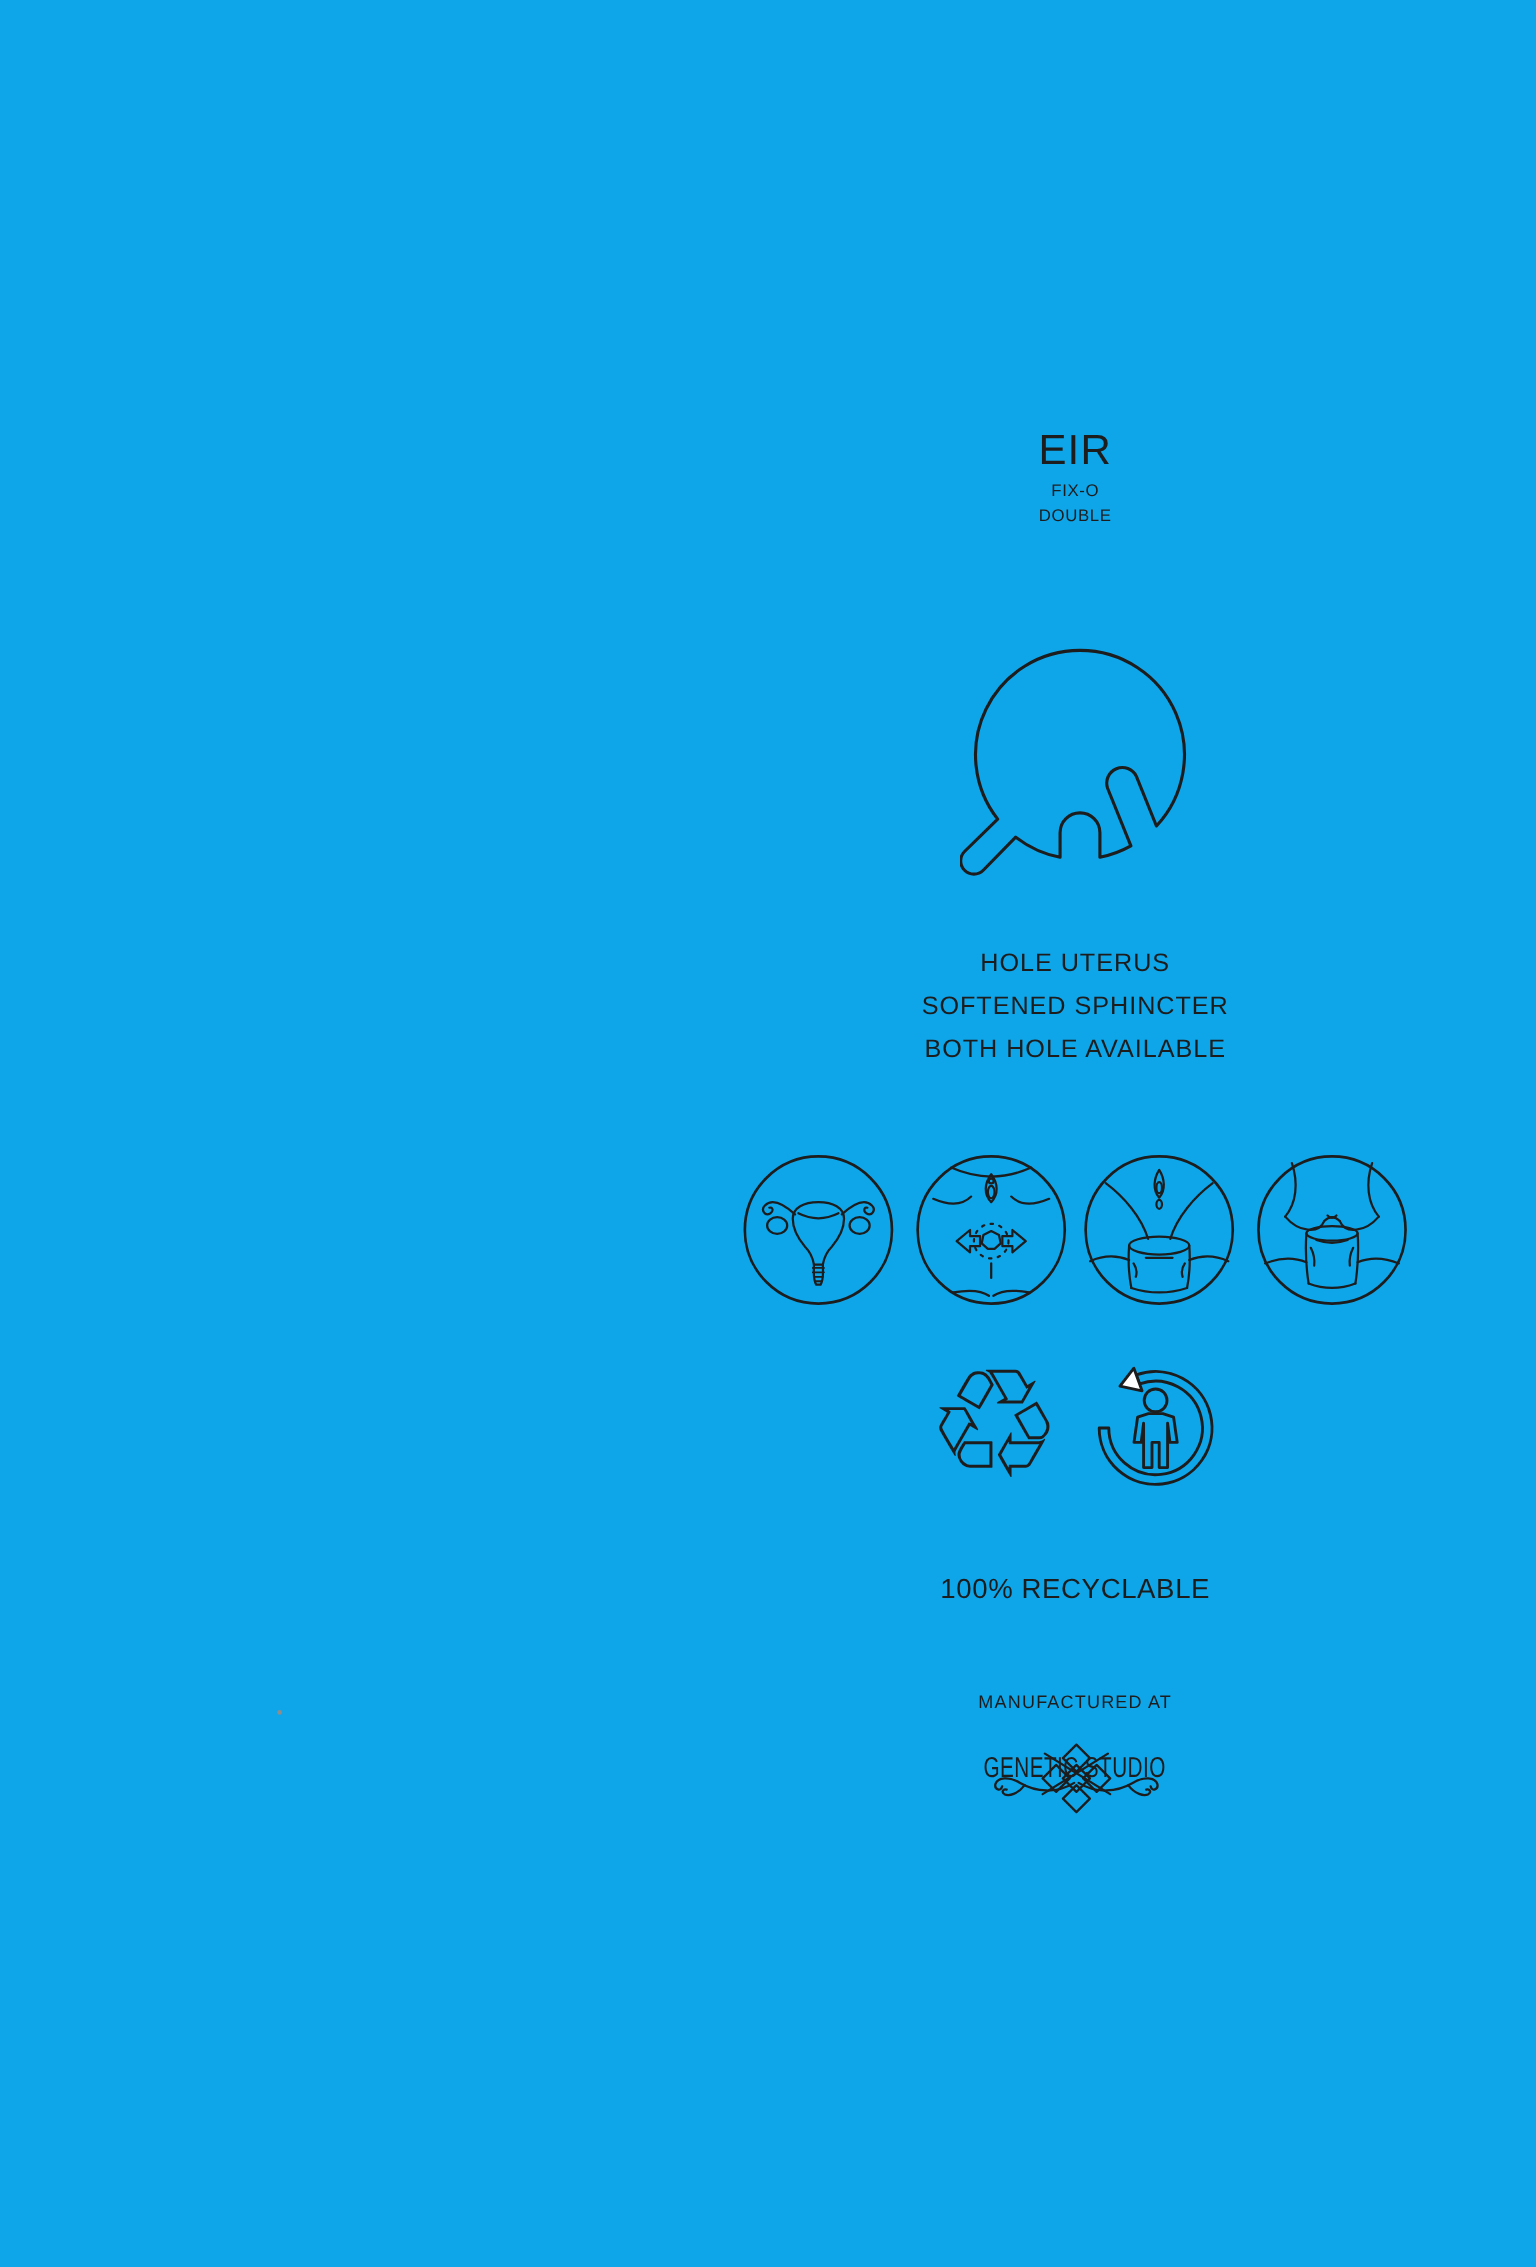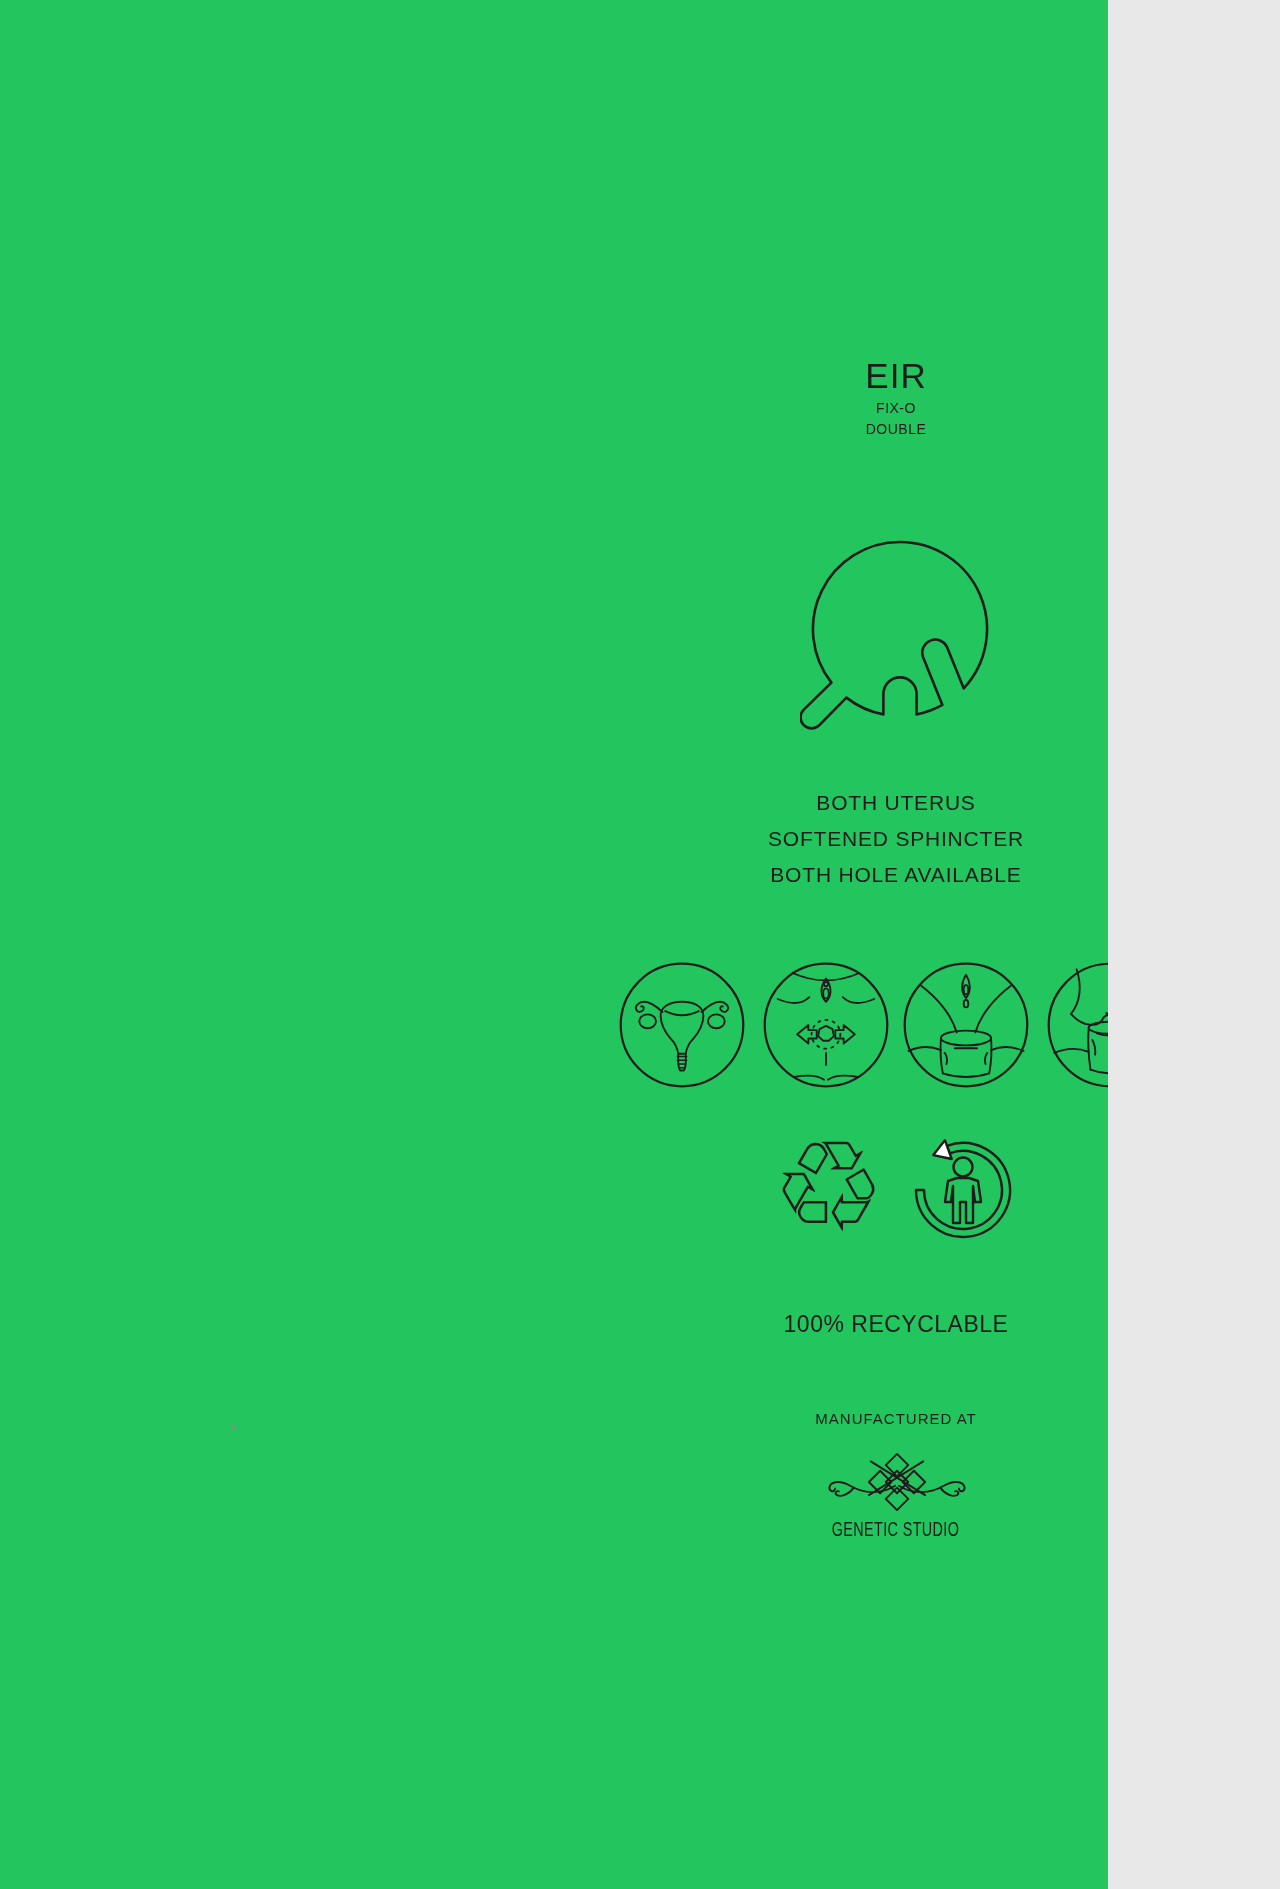--- a/index.html
+++ b/index.html
@@ -1,33 +1,33 @@
 <!DOCTYPE html>
 <html><head>
 <meta charset="utf-8">
 <style>
   html,body{margin:0;padding:0;background:#e8e8e8;}
   .page{
     position:relative;
-    width:1108px;height:1889px;
-    background:#22c55e;
+    width:1280px;height:1889px;
+    background:#0ea5e9;
     overflow:hidden;
     font-family:"Liberation Sans","DejaVu Sans",sans-serif;
     color:#1d1d1d;
   }
   .column{position:absolute;left:596px;top:0;width:600px;height:100%;}
   .tline{position:absolute;left:0;width:100%;text-align:center;line-height:1.22;white-space:nowrap;}
   .brand{top:355px;font-size:35px;letter-spacing:1px;}
   .pline{top:400px;font-size:14px;letter-spacing:0.5px;}
   .variant{top:421px;font-size:14px;letter-spacing:0.5px;}
   .code{top:478px;font-size:19px;letter-spacing:0.2px;}
   .features{position:absolute;left:0;top:785px;width:100%;text-align:center;font-size:21px;line-height:36px;letter-spacing:0.8px;}
   .recyclable{top:1310px;font-size:23px;letter-spacing:0.5px;}
   .manufactured{top:1410px;font-size:15px;letter-spacing:1px;}
-  .studio{top:1517px;font-size:20px;}
+  .studio{top:1459px;font-size:24px;}
   .studio .squeeze{display:inline-block;transform:scaleX(0.72);transform-origin:50% 50%;letter-spacing:0.5px;}
   .tagshape{position:absolute;left:204px;top:534px;width:200px;height:200px;}
   .anat{position:absolute;top:960px;width:130px;height:130px;}
   .anat1{left:21px;} .anat2{left:165px;} .anat3{left:305px;} .anat4{left:449px;}
   .recycle{
     position:absolute;left:160px;top:1118px;width:145px;height:140px;
     font-family:"DejaVu Sans",sans-serif;font-size:126px;line-height:140px;
     text-align:center;color:#1d1d1d;
   }
   .careperson{position:absolute;left:297px;top:1120px;width:140px;height:140px;}
@@ -56,21 +56,21 @@
                A 16.6 16.6 0 0 0 83.4 160
                L 83.4 180.4
                A 87 87 0 0 1 46.4 163.6
                L 19.4 191.2
                A 11 11 0 0 1 3.8 175.6
                L 31.4 148.6
                A 87 87 0 0 1 100 8 Z"></path>
     </svg>
 
     <div class="features">
-      <div>BOTH UTERUS</div>
+      <div>HOLE UTERUS</div>
       <div>SOFTENED SPHINCTER</div>
       <div>BOTH HOLE AVAILABLE</div>
     </div>
 
     <svg class="anat anat1" viewBox="0 0 140 140" fill="none" stroke="#1d1d1d" stroke-width="2.4" stroke-linecap="round" stroke-linejoin="round">
       <circle cx="70" cy="70" r="66"></circle>
       <g stroke-width="2">
         <path d="M 47,60 C 47,50 57,45 70,45 C 83,45 93,50 93,60 C 93,70 88,78 82,85 C 77,90 75,95 74,101 L 66,101 C 65,95 63,90 58,85 C 52,78 47,70 47,60 Z"></path>
         <path d="M 52,55 Q 70,64 88,55"></path>
         <path d="M 49,56 C 38,46 28,42 22,48 C 18,52 22,58 27,55 C 30,53 29,49 26,50"></path>

